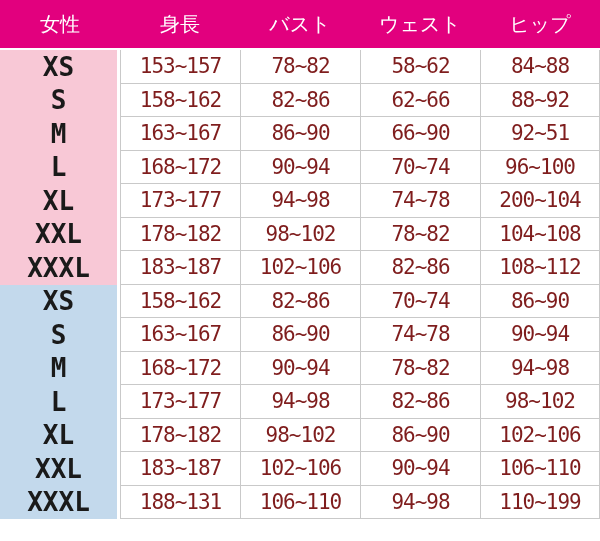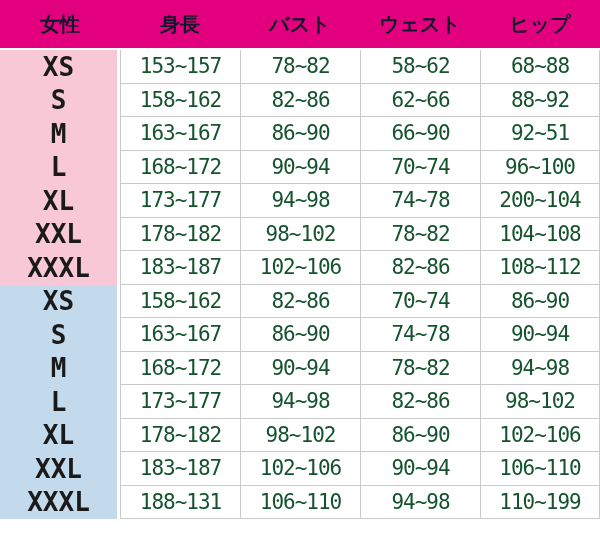--- a/index.html
+++ b/index.html
@@ -1,27 +1,27 @@
 <!DOCTYPE html>
 <html><head>
 <meta charset="utf-8">
 <style>
   html,body{margin:0;padding:0;background:#ffffff;width:600px;height:541px;overflow:hidden}
   table{border-collapse:separate;border-spacing:0;table-layout:fixed;width:600px;
         font-family:"DejaVu Sans Mono","DejaVu Sans",monospace}
   th,td{box-sizing:border-box;margin:0;padding:0;text-align:center;vertical-align:middle;
         white-space:nowrap;overflow:hidden}
-  .hdr{color:#0f172a;font-family:"DejaVu Sans",sans-serif;font-weight:bold;font-size:20px;height:50px}
+  .hdr{color:#ffffff;font-family:"DejaVu Sans",sans-serif;font-weight:normal;font-size:20px;height:50px}
   .hdr-w{background:#E2007E;border-bottom:2px solid #ffffff}
   .hdr-m{background:#2189E2;border-top:3px solid #ffffff;border-bottom:3px solid #ffffff}
   .hdr-m.sep{border-left:2px solid #ffffff}
   .size{font-weight:bold;font-size:26px;color:#1a1a1a;height:33.5px;border-right:3px solid #ffffff}
   .size-w{background:#F8C8D6}
   .size-m{background:#C3D9EC}
-  .val{background:#ffffff;font-size:21px;font-weight:normal;color:#14532d;height:33.5px;
+  .val{background:#ffffff;font-size:21px;font-weight:normal;color:#7f1d1d;height:33.5px;
        border-left:1px solid #c9c9c9;border-bottom:1px solid #c9c9c9;letter-spacing:-1px}
   td.val:last-child{border-right:1px solid #c9c9c9}
 </style>
 </head>
 <body>
 
 <table>
   <colgroup>
     <col style="width:120px">
       <col style="width:120px">
@@ -37,21 +37,21 @@
     <th class="hdr hdr-w">バスト</th>
     <th class="hdr hdr-w">ウェスト</th>
     <th class="hdr hdr-w">ヒップ</th>
   </tr>
 
   <tr>
     <th class="size size-w">XS</th>
     <td class="val">153∼157</td>
     <td class="val">78∼82</td>
     <td class="val">58∼62</td>
-    <td class="val">68∼88</td>
+    <td class="val">84∼88</td>
   </tr>
   <tr>
     <th class="size size-w">S</th>
     <td class="val">158∼162</td>
     <td class="val">82∼86</td>
     <td class="val">62∼66</td>
     <td class="val">88∼92</td>
   </tr>
   <tr>
     <th class="size size-w">M</th>

